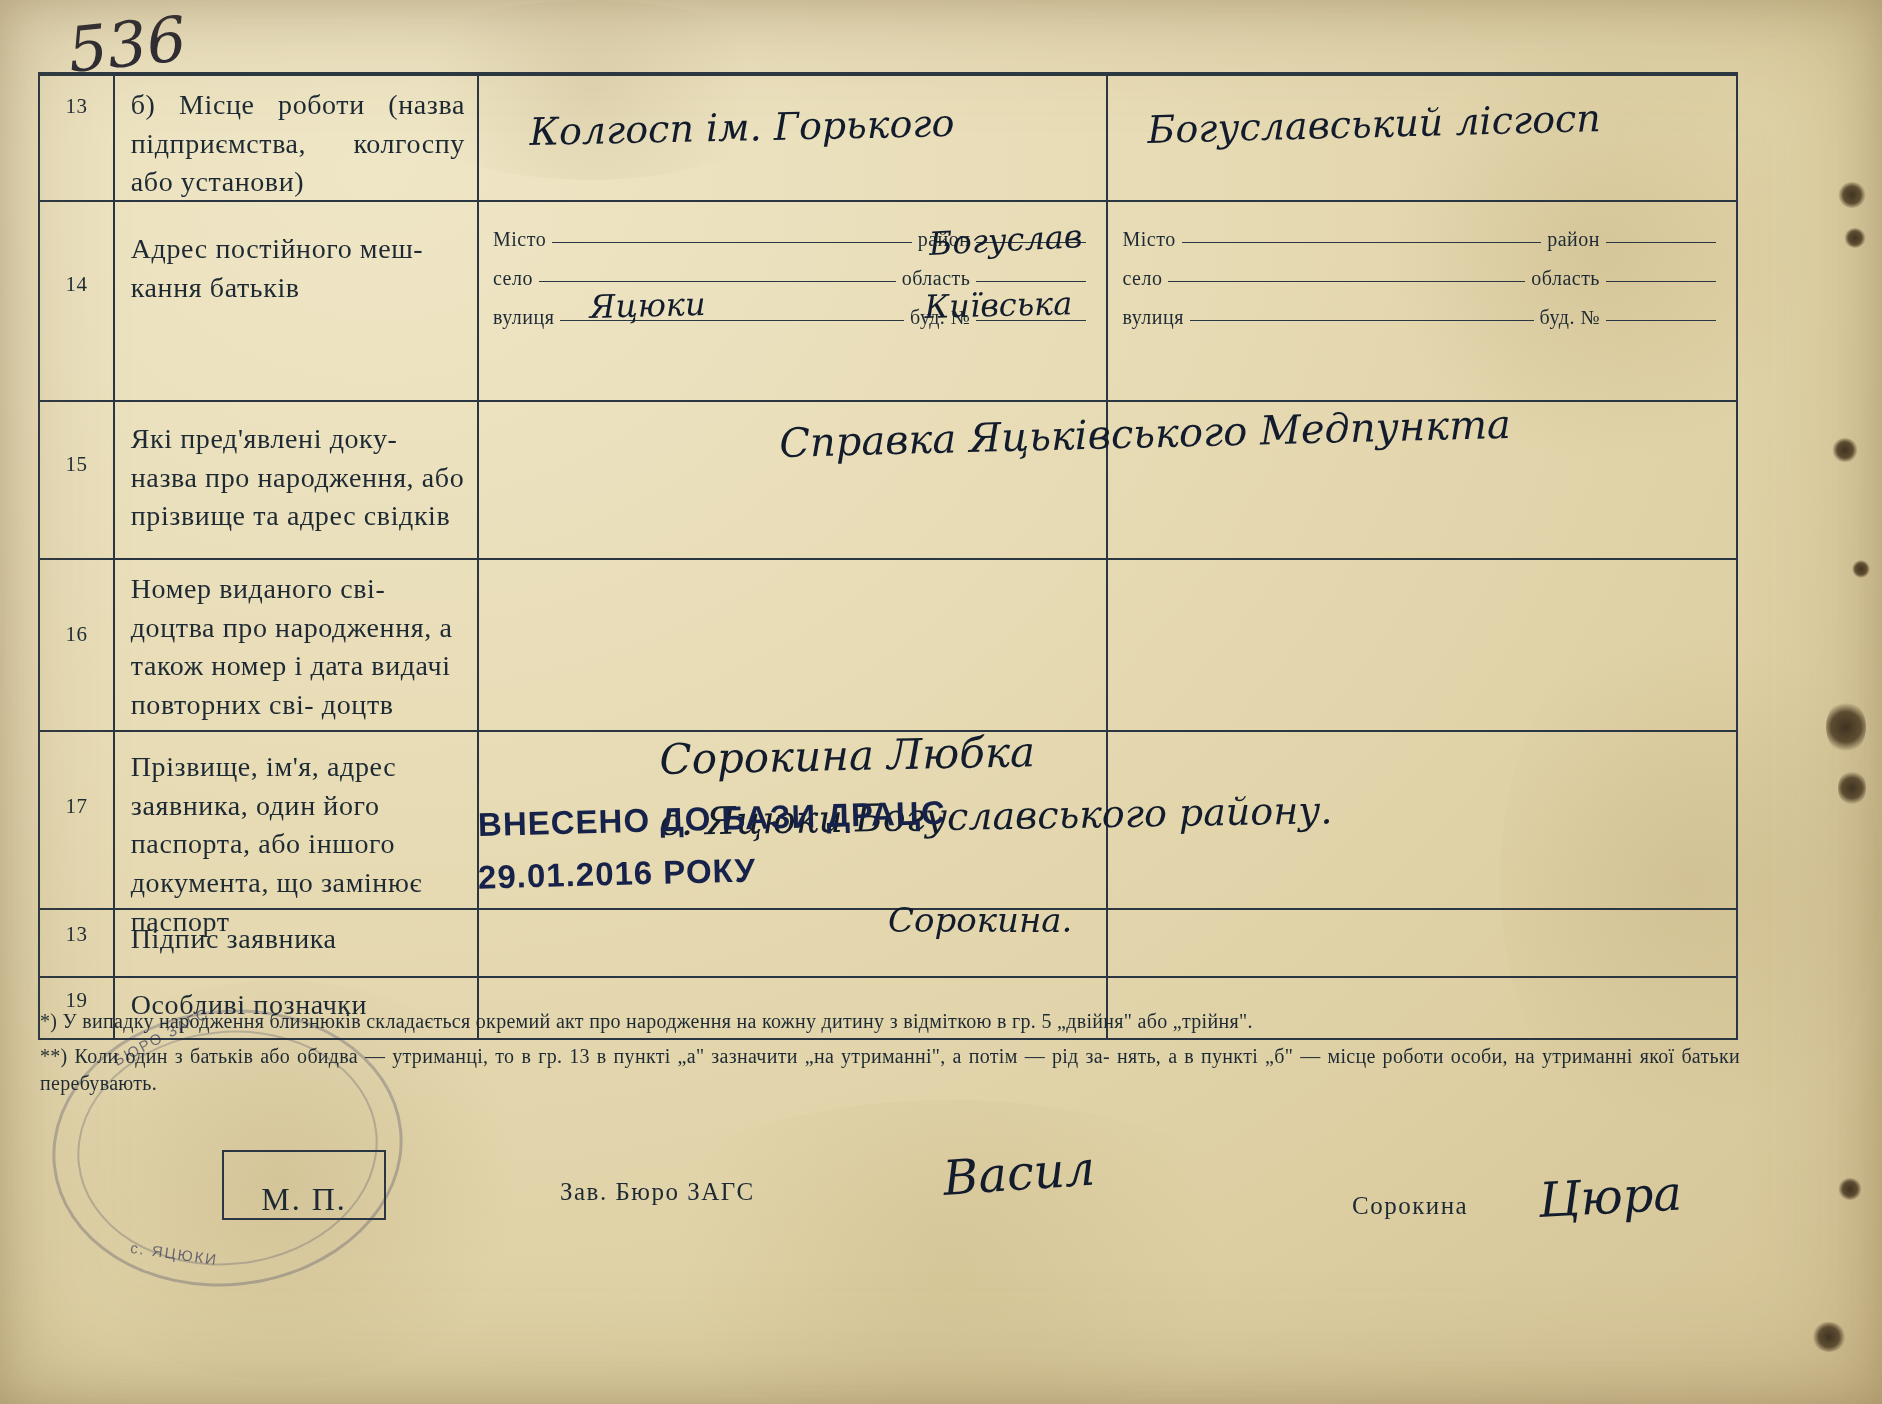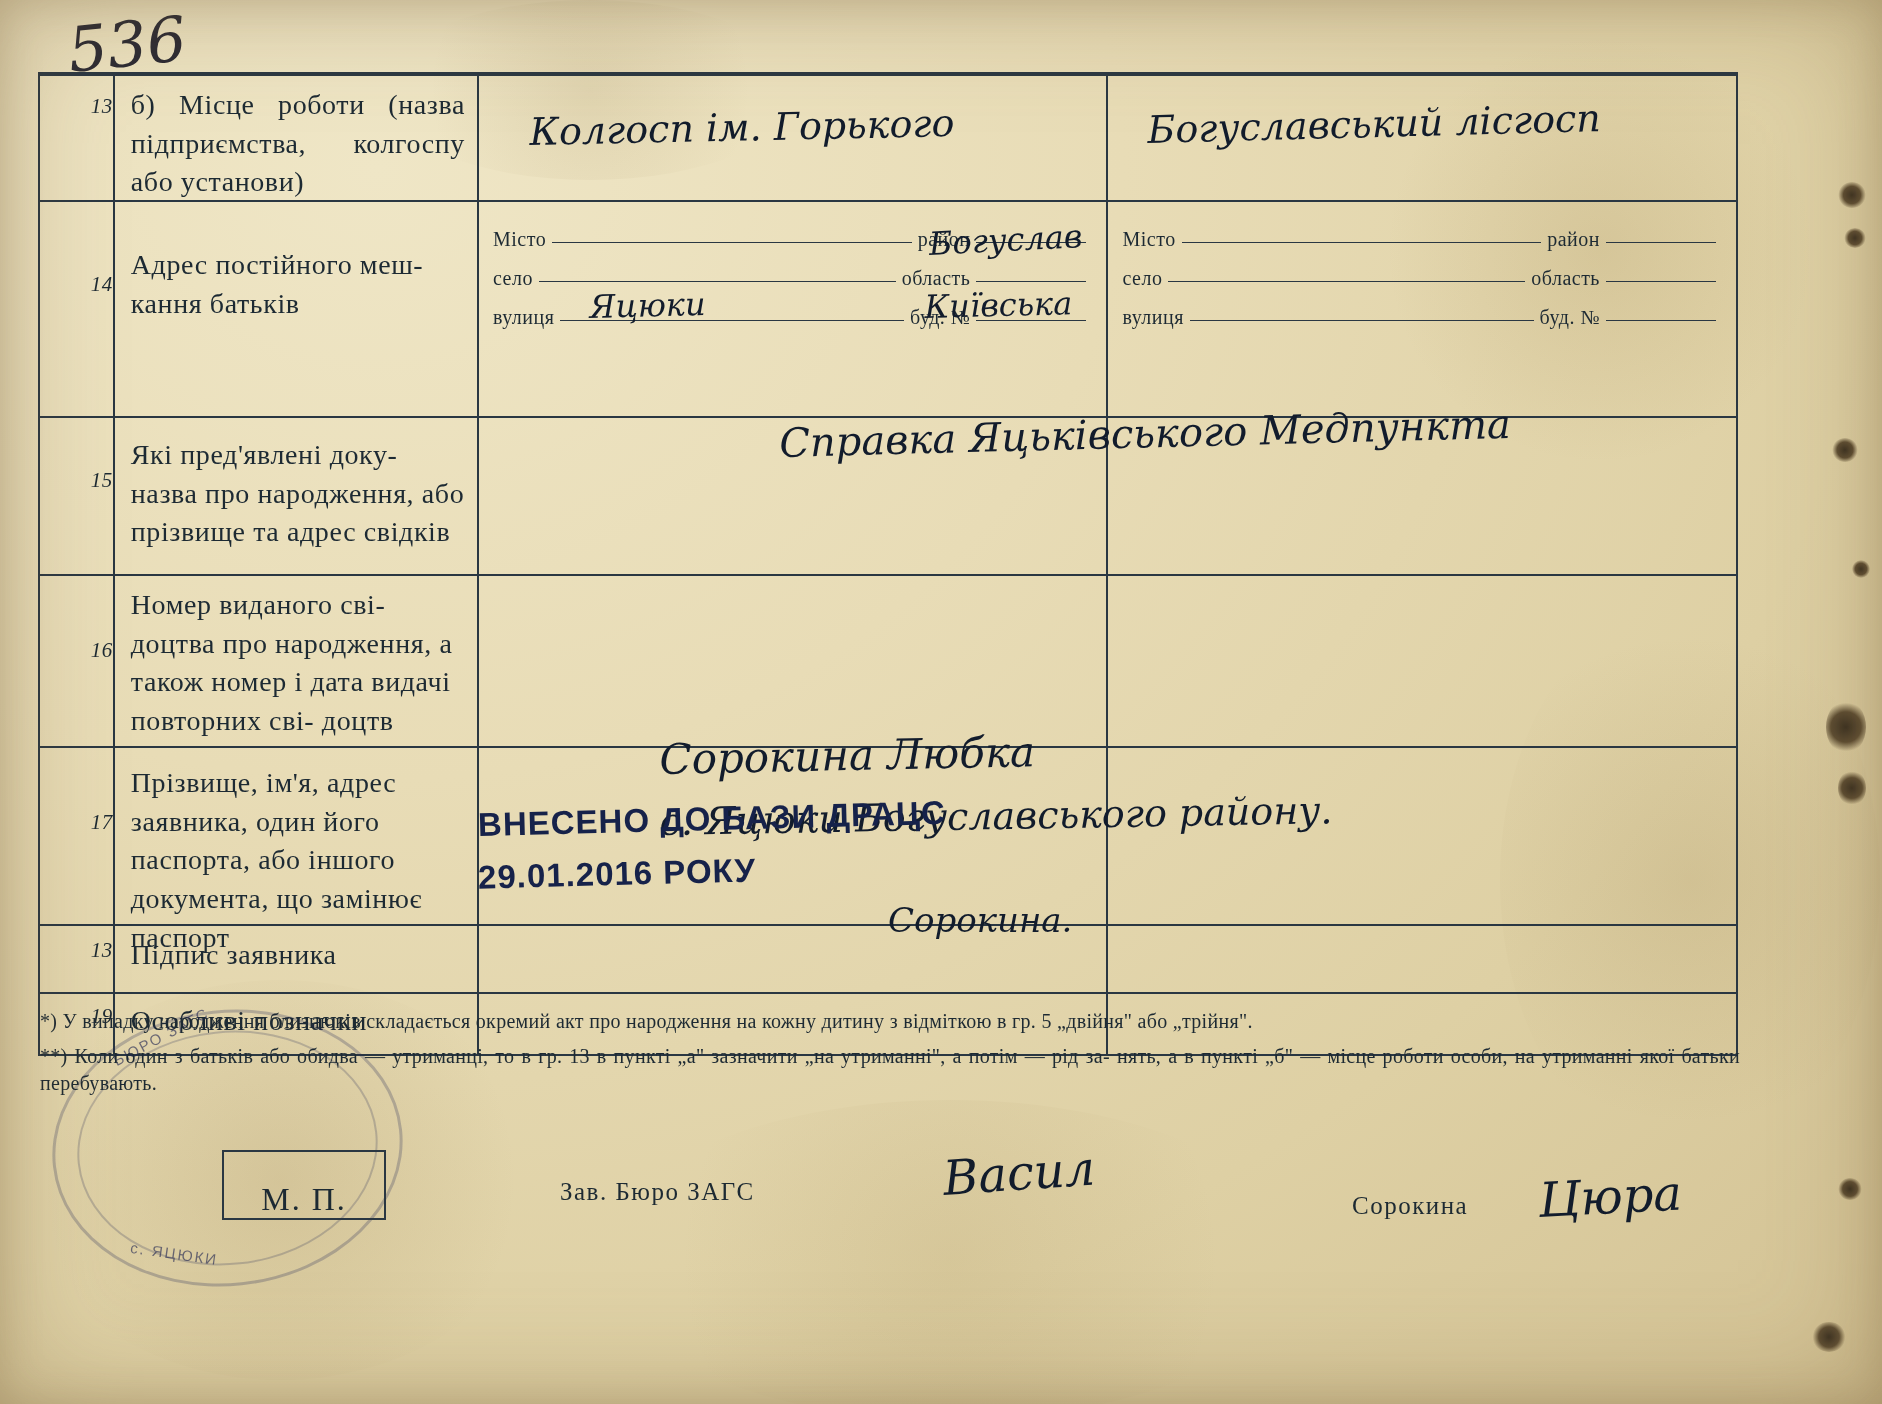--- a/index.html
+++ b/index.html
@@ -54,23 +54,22 @@
   .form tr.thick-top > td { border-top-width: 4px; }
   .col-num  { width: 60px;  text-align: center; }
   .col-lab  { width: 300px; }
   .col-a    { width: 520px; }
   .col-b    { width: 520px; }
 
   .num {
     font-size: 21px;
     letter-spacing: .5px;
     padding-top: 18px;
-    text-align: right;
-    color: #1d2a33;
-    font-style: italic;
+    text-align: center;
+    color: #1d2a33;
   }
   .label {
     font-size: 28px;
     line-height: 1.38;
     padding: 10px 12px 10px 16px;
     letter-spacing: .6px;
   }
   .label.justify { text-align: justify; }
   .cellpad { padding: 10px 14px; }
 
@@ -213,21 +212,21 @@
           </td>
       <td class="col-a"></td>
       <td class="col-b"></td>
     </tr>
 
     <tr>
       <td class="col-num">
             <div class="num" style="padding-top:70px">14</div>
           </td>
       <td class="col-lab">
-            <div class="label" style="height:160px;padding-top:44px">Адрес постійного меш- кання батьків</div>
+            <div class="label" style="height:160px;padding-top:28px">Адрес постійного меш- кання батьків</div>
           </td>
       <td class="col-a">
         <div class="cellpad" style="padding-top:26px">
           <div class="addr-line">
             <span class="lbl-word">Місто</span>
             <span class="rule"></span>
             <span class="lbl-word">район</span>
             <span class="rule short"></span>
           </div>
           <div class="addr-line">

